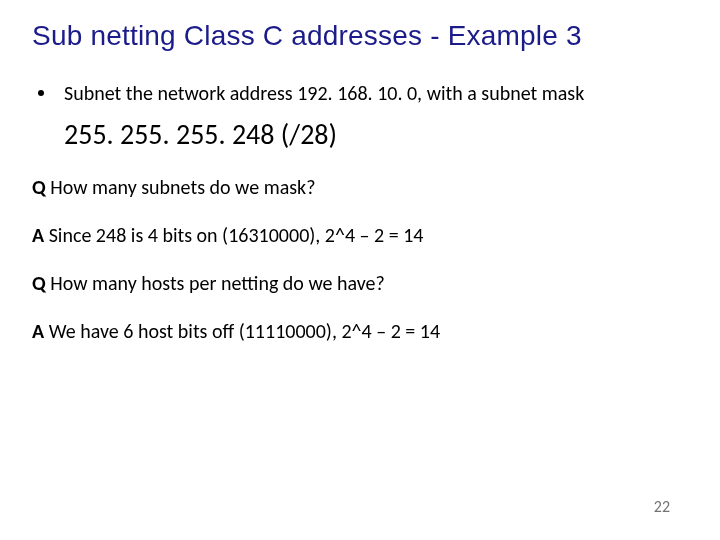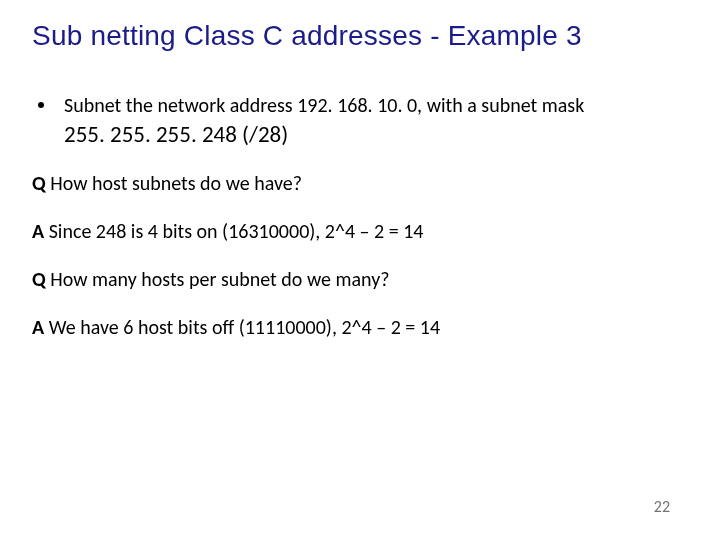--- a/index.html
+++ b/index.html
@@ -9,45 +9,45 @@
       background: #ffffff;
       font-family: Arial, Helvetica, sans-serif;
       color: #000000;
       position: relative;
       padding: 20px 32px;
     }
     .title {
       font-size: 28px;
       font-weight: 400;
       color: #1b1b8a;
-      margin-bottom: 40px;
+      margin-bottom: 28px;
       letter-spacing: 0.2px;
     }
     .bullet-row {
       display: flex;
       align-items: flex-start;
-      margin-bottom: 2px;
+      margin-bottom: 11px;
       font-family: Calibri, Arial, sans-serif;
     }
     .bullet-dot {
       width: 6px;
       height: 6px;
       background: #000;
       border-radius: 50%;
       margin-top: 10px;
       margin-left: 6px;
       margin-right: 20px;
       flex-shrink: 0;
     }
     .bullet-text {
       font-size: 20px;
       line-height: 1.3;
     }
     .bullet-cont {
-      font-size: 23px;
+      font-size: 28px;
       margin-left: 32px;
       margin-bottom: 22px;
       font-family: Calibri, Arial, sans-serif;
     }
     .qa-line {
       font-size: 20px;
       margin-left: 0px;
       margin-bottom: 22px;
       font-family: Calibri, Arial, sans-serif;
       line-height: 1.3;
@@ -69,25 +69,25 @@
 
 <h1 class="title">Sub netting Class C addresses - Example 3</h1>
 
 <div class="bullet-row">
   <div class="bullet-dot"></div>
   <div class="bullet-text">Subnet the network address 192. 168. 10. 0, with a subnet mask</div>
 </div>
 <div class="bullet-cont">255. 255. 255. 248 (/28)</div>
 
 <div class="qa-line">
-  <span class="qa-label">Q</span><span> How host subnets do we have?</span>
+  <span class="qa-label">Q</span><span> How many subnets do we mask?</span>
 </div>
 <div class="qa-line">
   <span class="qa-label">A</span><span> Since 248 is 4 bits on (16310000), 2^4 – 2 = 14</span>
 </div>
 <div class="qa-line">
-  <span class="qa-label">Q</span><span> How many hosts per subnet do we many?</span>
+  <span class="qa-label">Q</span><span> How many hosts per netting do we have?</span>
 </div>
 <div class="qa-line">
   <span class="qa-label">A</span><span> We have 6 host bits off (11110000), 2^4 – 2 = 14</span>
 </div>
 
 <div class="page-num">22</div>
 
 </body></html>

